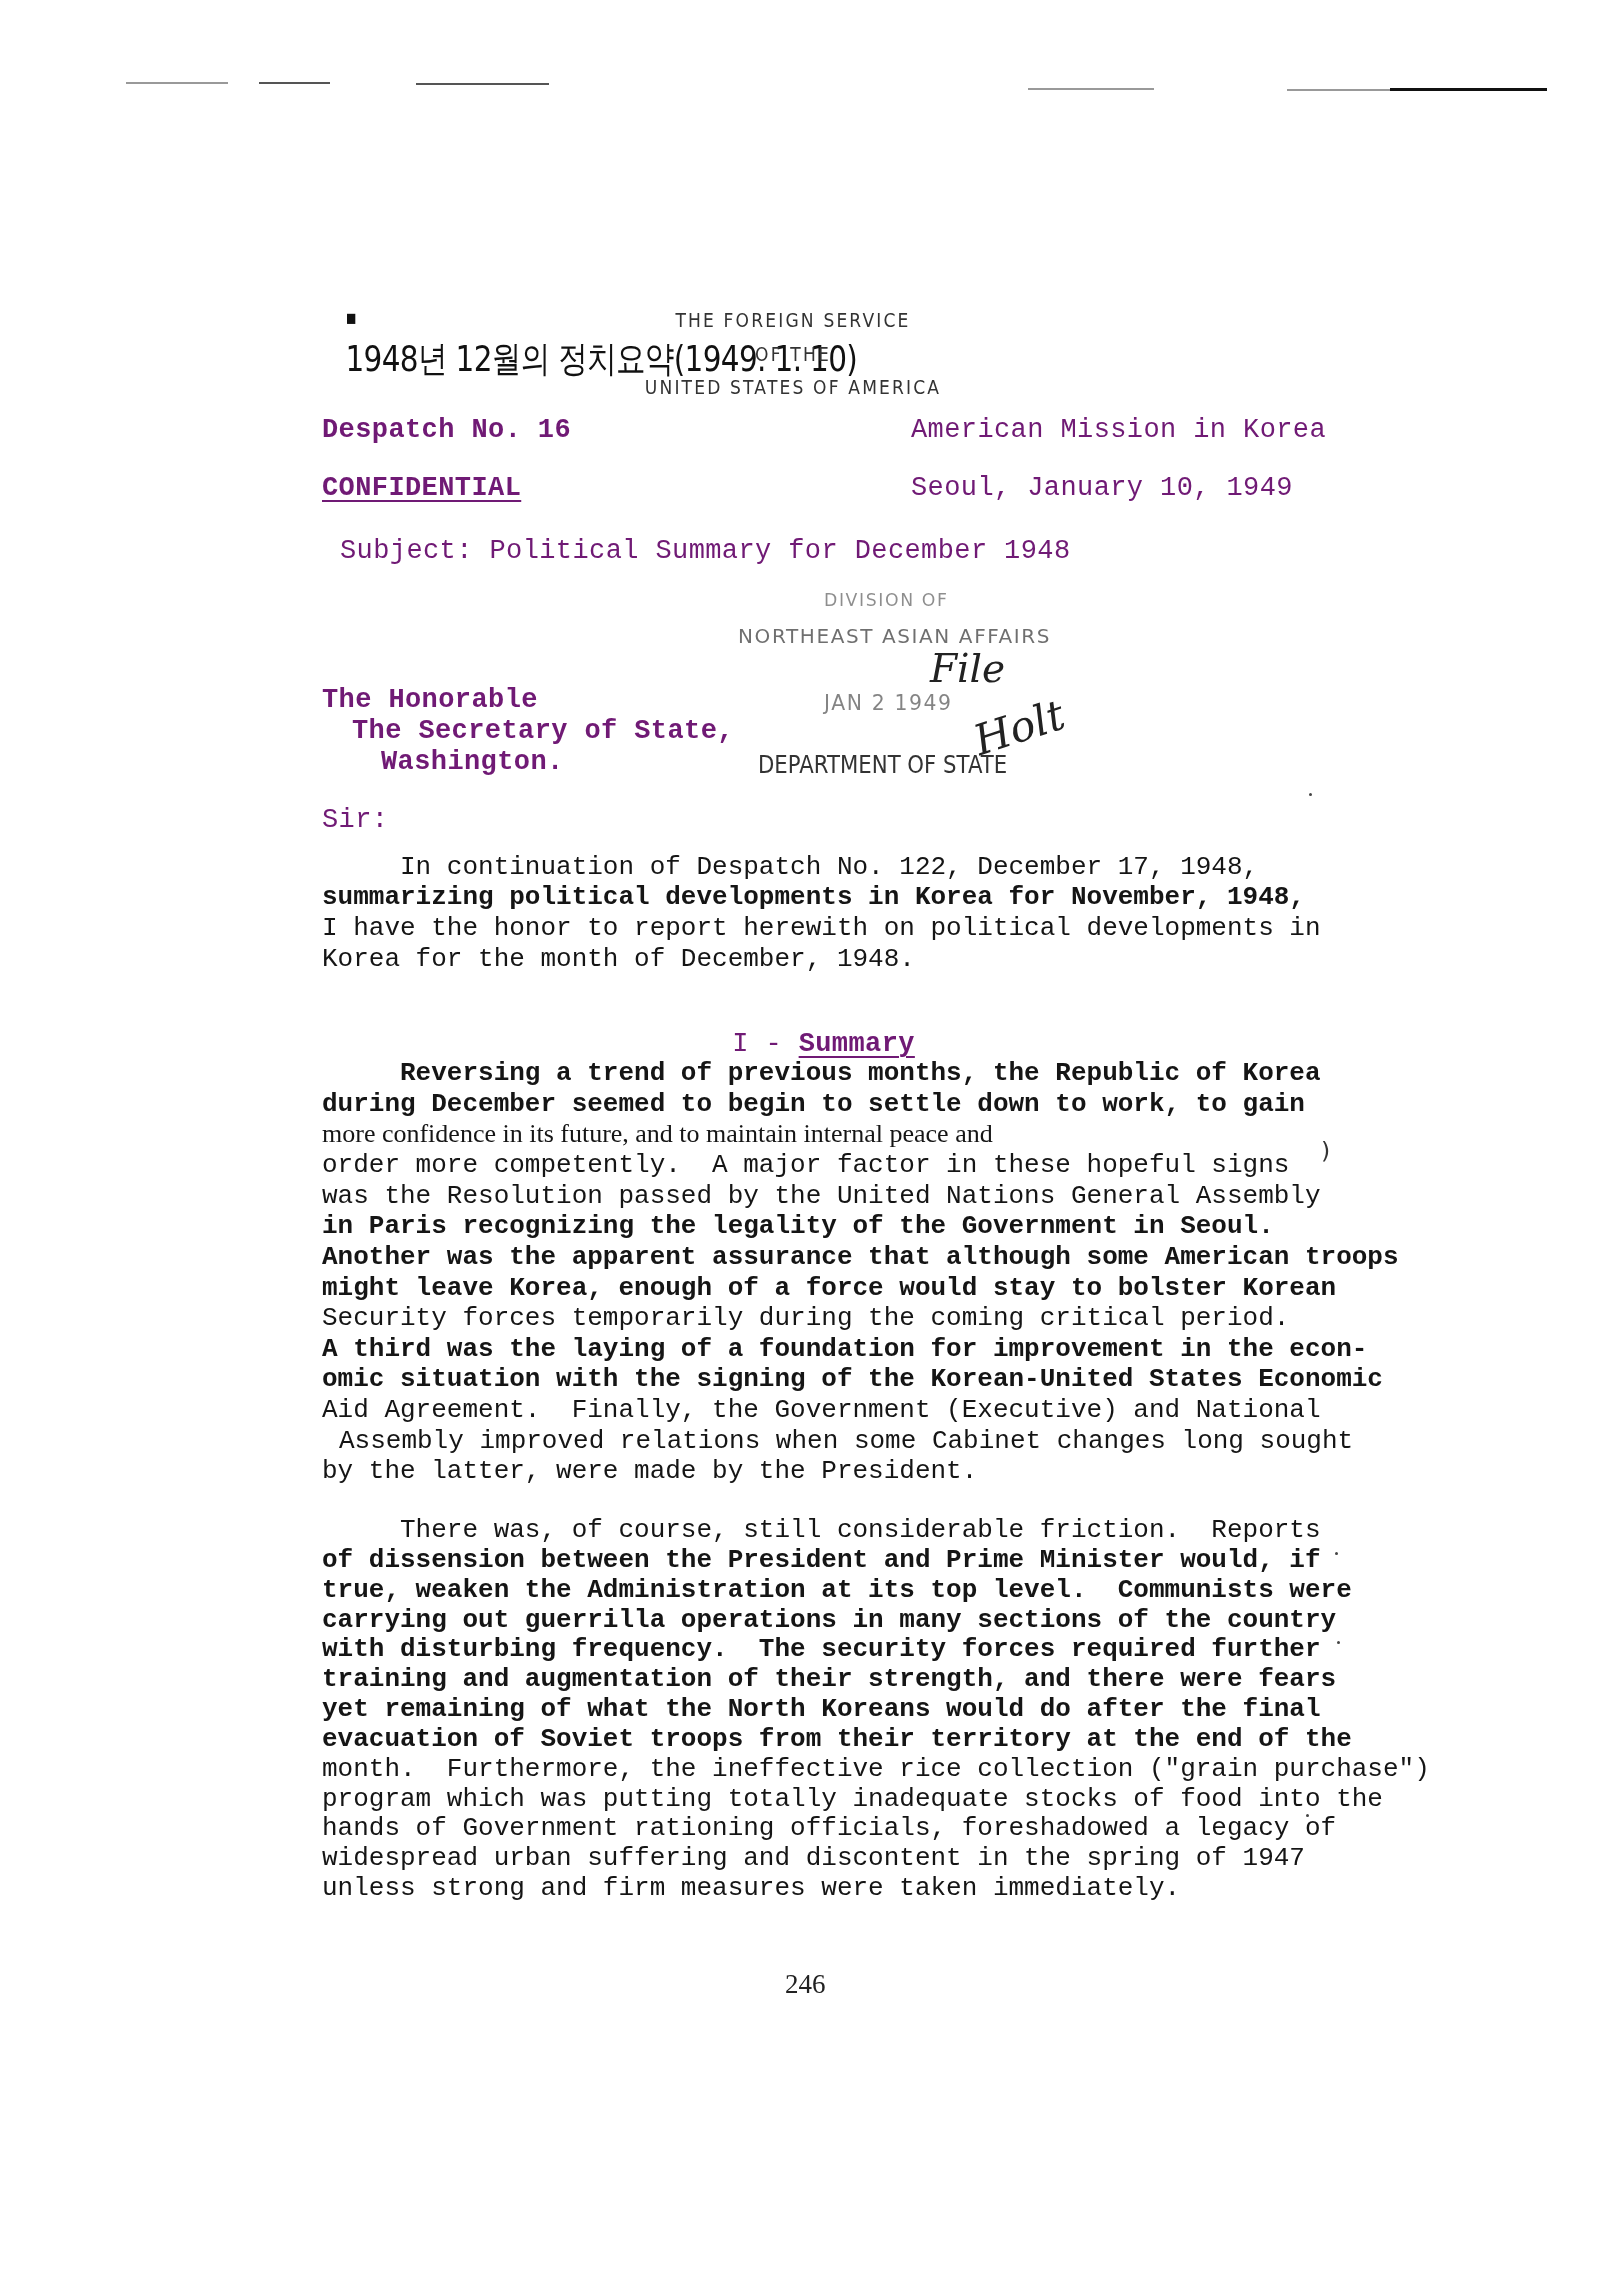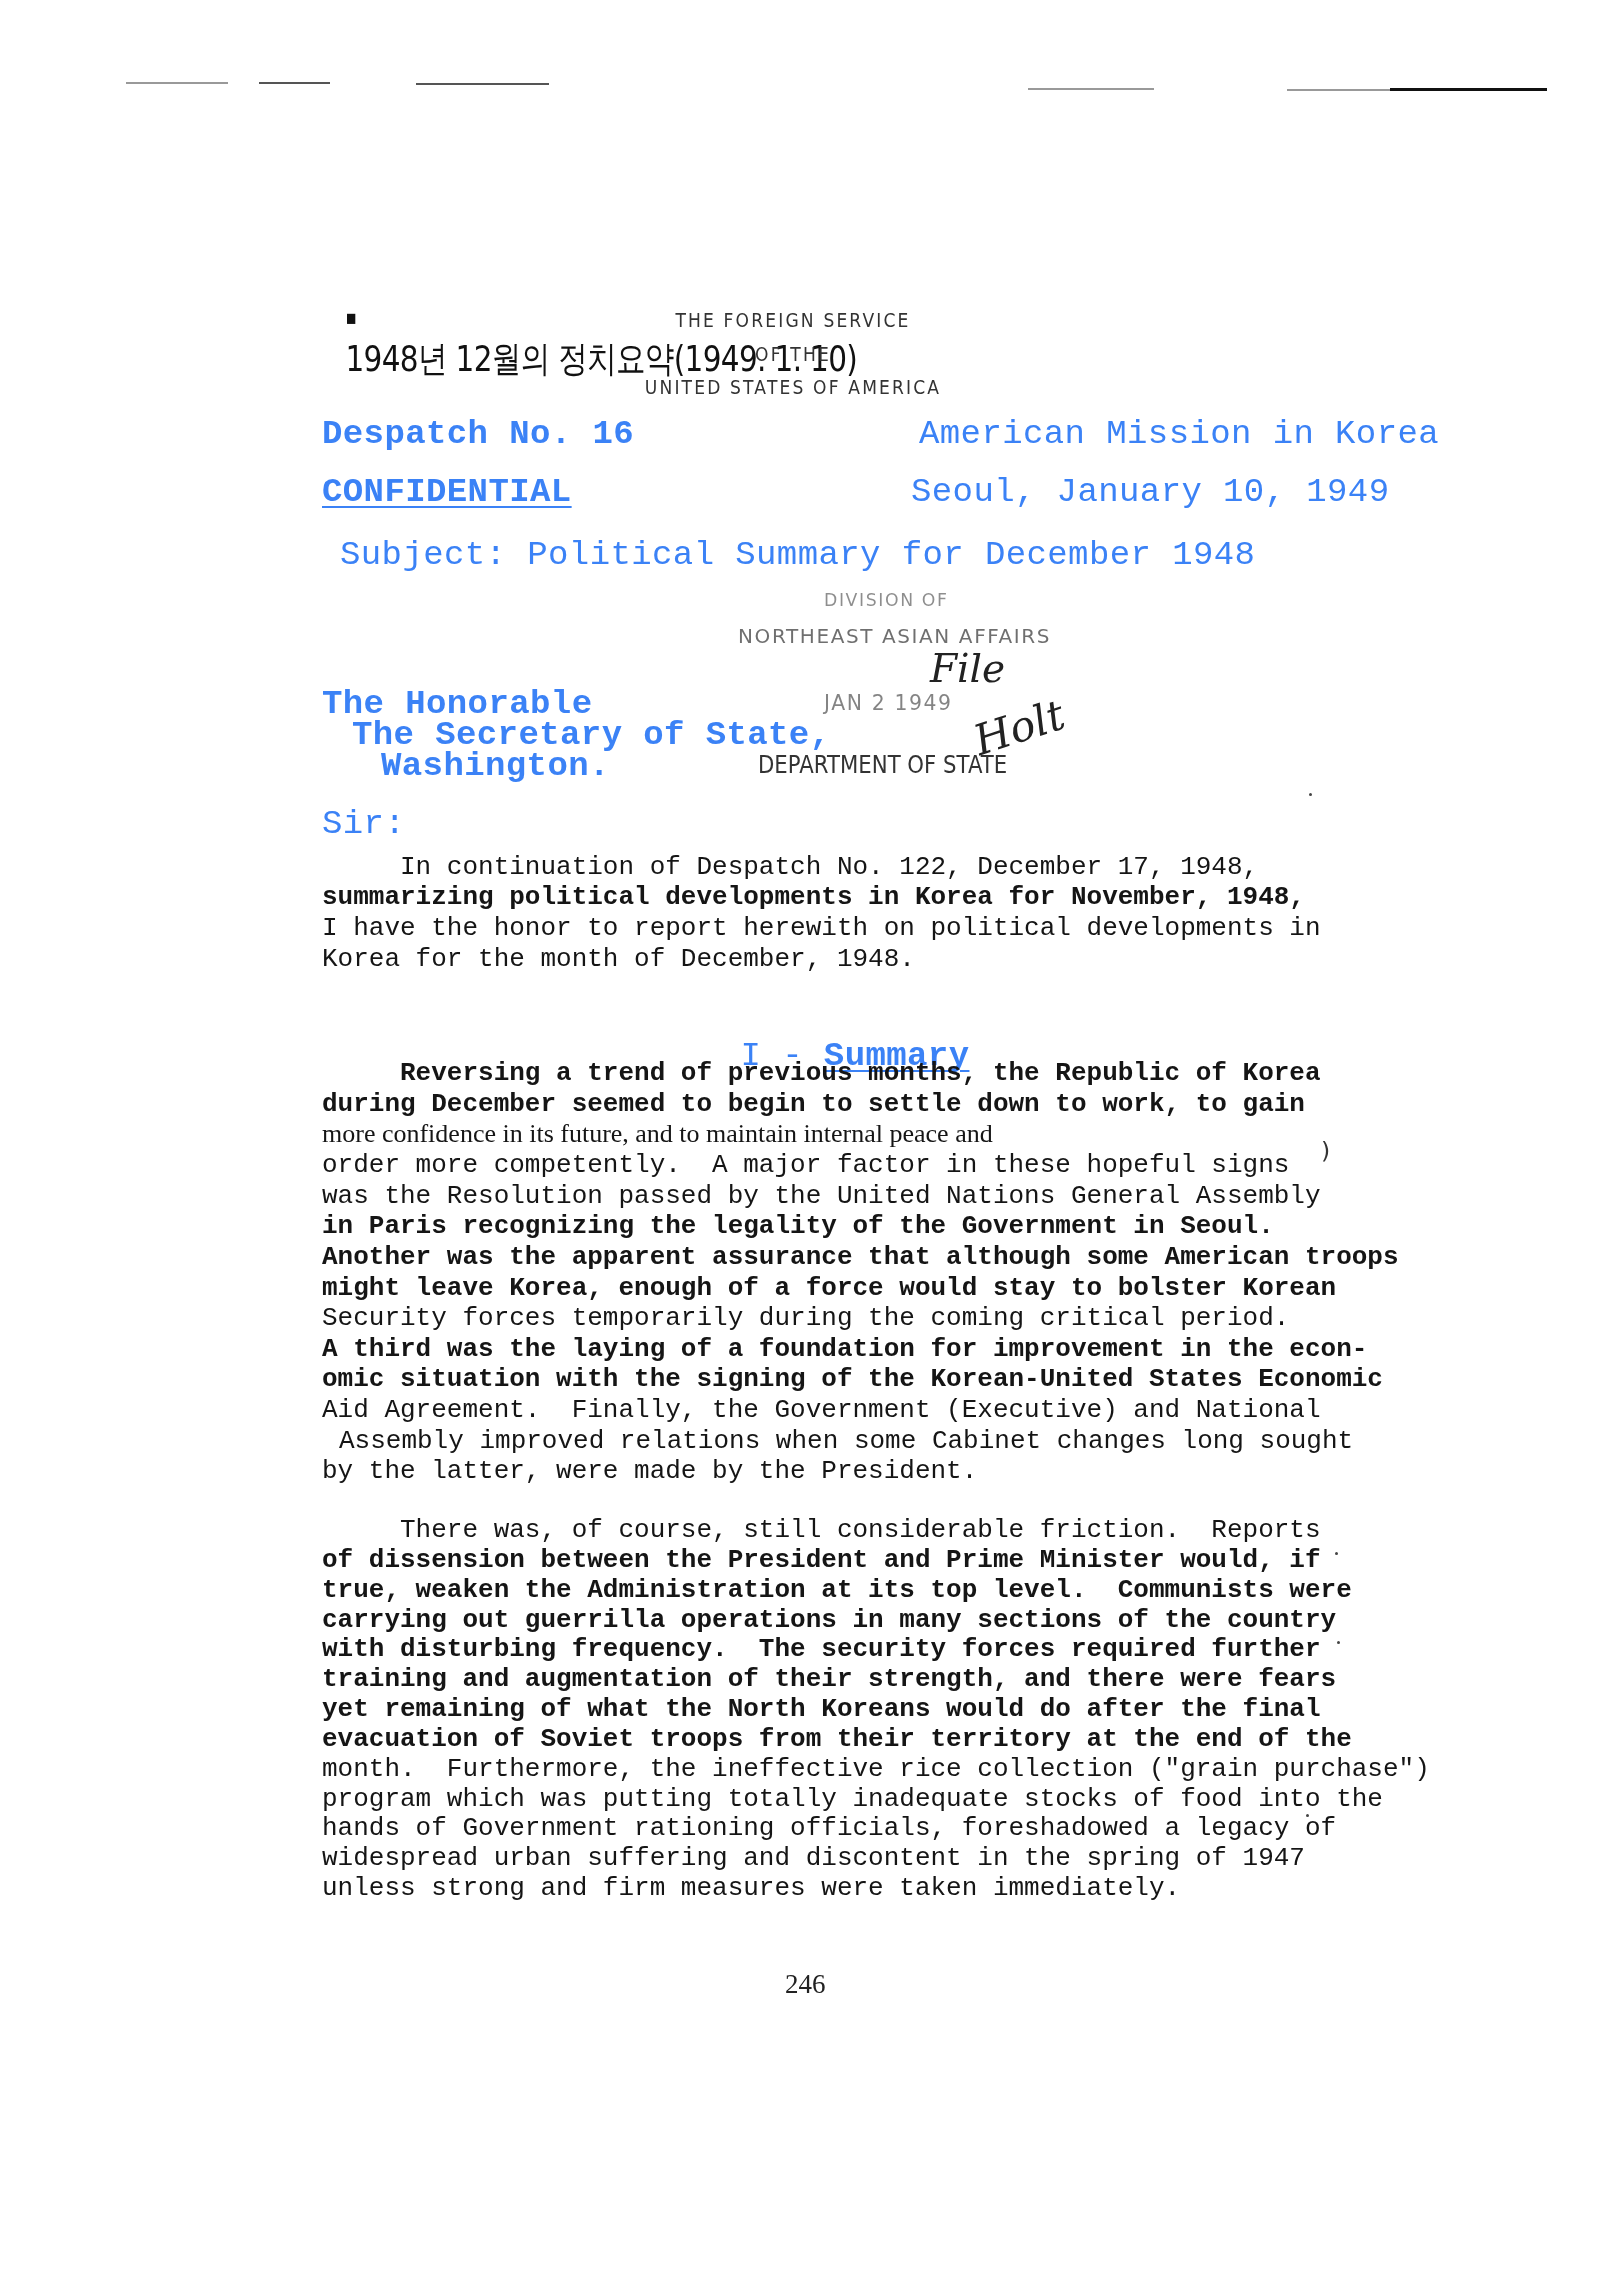--- a/index.html
+++ b/index.html
@@ -1,18 +1,18 @@
 <!DOCTYPE html>
 <html style="font-size:12.6px"><head>
 <meta charset="utf-8">
 <style>
   html, body { margin: 0; padding: 0; background: #ffffff; }
   body { width: 1622px; height: 2295px; position: relative; overflow: hidden; color: #111; }
   .abs { position: absolute; white-space: pre; }
-  .tw { font-family: "Liberation Mono", "DejaVu Sans Mono", monospace; font-size: 34px; letter-spacing: 0.4px; color: #3b82f6; }
+  .tw { font-family: "Liberation Mono", "DejaVu Sans Mono", monospace; font-size: 27px; letter-spacing: 0.4px; color: #701a75; }
   .bold { font-weight: bold; }
   .scan-rule { position: absolute; height: 2.4px; background: #555; }
   .scan-rule.thin { height: 1.6px; background: #999; }
   .ko-title { font-family: "DejaVu Sans", sans-serif; font-size: 36px; color: #111; letter-spacing: -0.8px; transform: scaleX(0.82); transform-origin: left center; }
   .letterhead { font-family: "DejaVu Sans", sans-serif; font-size: 19px; letter-spacing: 2.4px; color: #333; text-align: center; width: 550px; transform: scaleX(0.9); }
   .stamp { font-family: "DejaVu Sans", sans-serif; color: #333; letter-spacing: 1.6px; }
   .hand { font-family: "DejaVu Serif", serif; font-style: italic; color: #222; }
   .underline { text-decoration: underline; text-decoration-thickness: 2.4px; text-underline-offset: 4.7px; }
   .para-line { font-family: "Liberation Mono", "DejaVu Sans Mono", monospace; font-size: 26px; color: #151515; }
   .page-num { font-family: "Liberation Serif", "DejaVu Serif", serif; font-size: 27px; color: #222; }
@@ -35,21 +35,21 @@
   <span>1948년 12월의 정치요약(1949. 1. 10)</span>
 </div>
 
 <div>
   <div class="abs letterhead" style="left:518px; top:309px;">THE FOREIGN SERVICE</div>
   <div class="abs letterhead" style="left:518px; top:343px;">OF THE</div>
   <div class="abs letterhead" style="left:518px; top:376px;">UNITED STATES OF AMERICA</div>
 </div>
 
 <div class="abs tw bold" style="left:322px; top:415px;">Despatch No. 16</div>
-<div class="abs tw" style="left:911px; top:415px;margin-left:8px;">American Mission in Korea</div>
+<div class="abs tw" style="left:911px; top:415px;">American Mission in Korea</div>
 <div class="abs tw bold underline" style="left:322px; top:473px;">CONFIDENTIAL</div>
 <div class="abs tw" style="left:911px; top:473px;">Seoul, January 10, 1949</div>
 <div class="abs tw" style="left:340px; top:536px;">Subject: Political Summary for December 1948</div>
 
 <div>
   <div class="abs stamp" style="left:824px; top:590px; font-size:17.3px; opacity:0.55;">DIVISION OF</div>
   <div class="abs stamp" style="left:738px; top:624px; font-size:20px; opacity:0.7;">NORTHEAST ASIAN AFFAIRS</div>
   <div class="abs hand" style="left:930px; top:646px; font-size:39px;">File</div>
   <div class="abs stamp" style="left:824px; top:691px; font-size:20.4px; opacity:0.6;">JAN 2 1949</div>
   <div class="abs hand" style="left:973px; top:703px; font-size:42px; transform:rotate(-18deg);">Holt</div>

